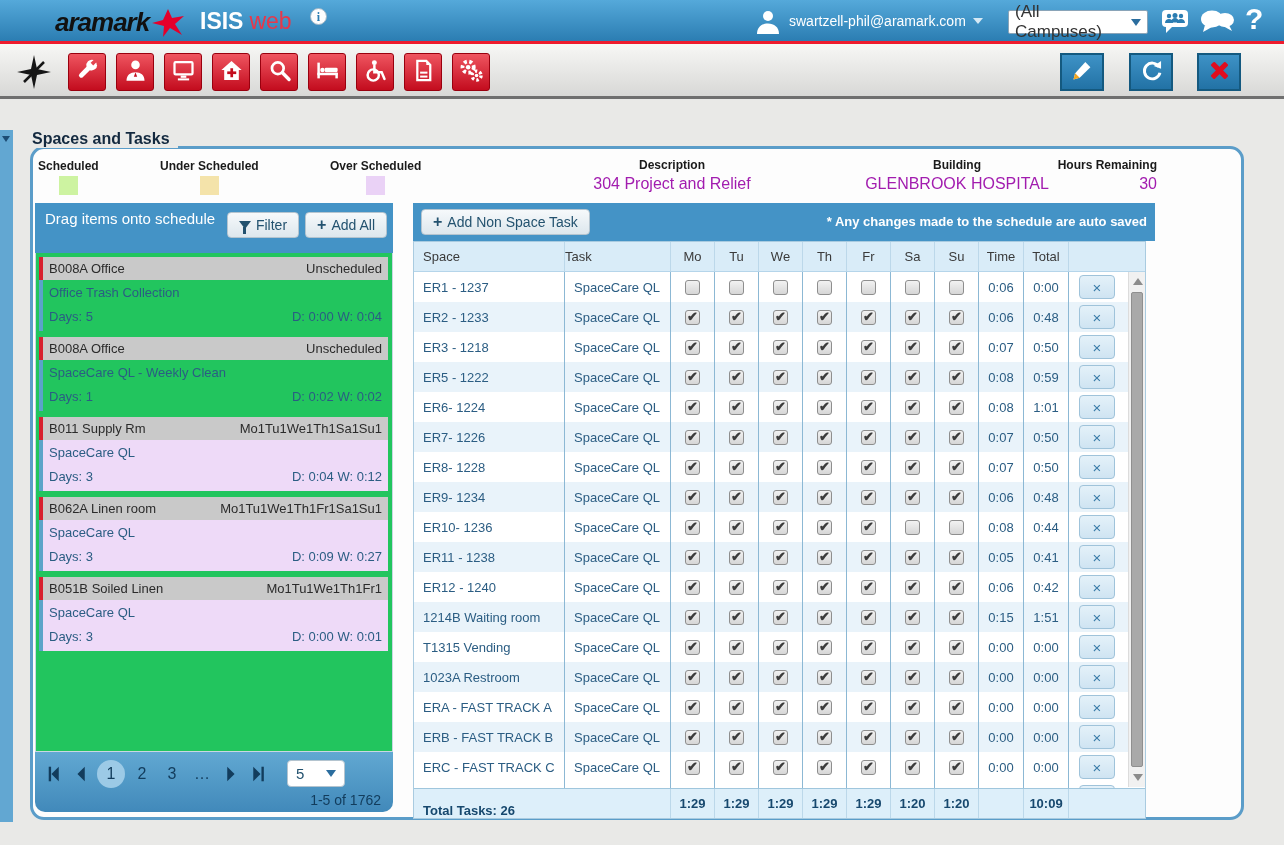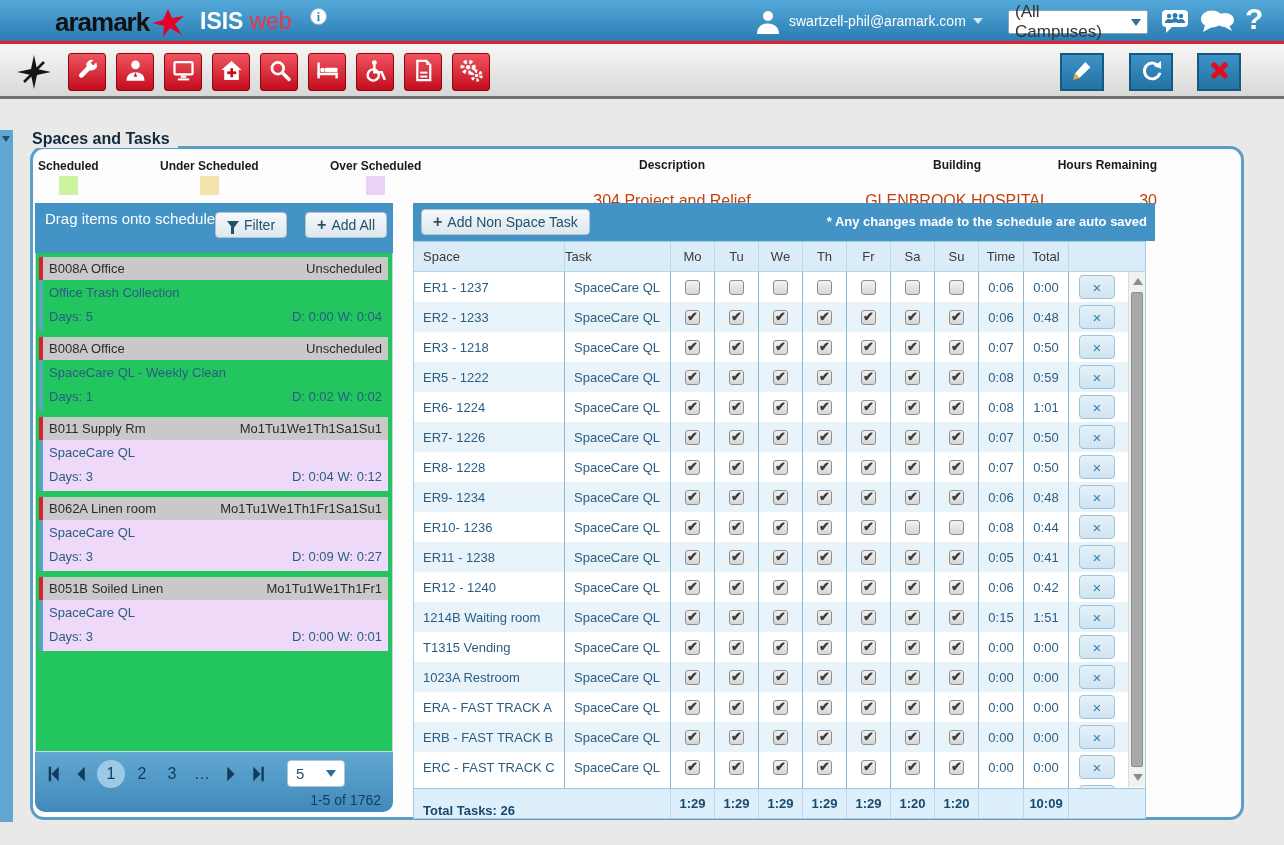--- a/index.html
+++ b/index.html
@@ -4,21 +4,21 @@
 <style>
   * { margin:0; padding:0; box-sizing:border-box; }
   html,body { width:1284px; height:845px; overflow:hidden; }
   body { font-family:"Liberation Sans", sans-serif; }
   #page { position:relative; width:1284px; height:845px; background:#e9e9e7; }
 
   
   .hdr { position:absolute; left:0; top:0; width:1284px; height:41px;
          background:linear-gradient(#55a9da,#2b7db2); }
   .hdr-red { position:absolute; left:0; top:41px; width:1284px; height:3px; background:#ed1b2e; }
-  .brand { position:absolute; left:55px; top:7px; display:flex; align-items:flex-end; }
+  .brand { position:absolute; left:55px; top:7px; display:flex; align-items:flex-end;font-style:italic; }
   .brand-text { font-size:26px; font-weight:bold; color:#111; letter-spacing:-1px; }
   .brand-star { margin-left:2px; }
   .appname { position:absolute; left:200px; top:8px; font-size:23px; font-weight:bold; color:#fff; }
   .appname .suffix { color:#e8374a; font-weight:normal; margin-left:6px; }
   .info-badge { position:absolute; left:310px; top:8px; width:17px; height:17px; border-radius:50%;
                 background:#fdfdfd; border:1px solid #9fb6c6; color:#2b7db2; font-size:12px; font-weight:bold;
                 text-align:center; line-height:16px; font-family:"Liberation Serif",serif; }
   .user-area { position:absolute; left:755px; top:8px; display:flex; align-items:center; color:#fff; }
   .user-email { font-size:14px; margin-left:8px; }
   .caret-down { width:0; height:0; border-left:5px solid transparent; border-right:5px solid transparent;
@@ -50,30 +50,30 @@
   .fieldset-title { position:absolute; left:24px; top:130px; background:#e9e9e7; padding:0 8px;
                     font-size:16px; font-weight:bold; color:#13293f; z-index:5; }
 
   
   .legend-item { position:absolute; top:159px; text-align:left; font-size:12px; font-weight:bold; color:#1a1a1a; }
   .legend-swatch { width:19px; height:19px; margin:3px auto 0 auto; }
 
   
   .info-block { position:absolute; top:158px; text-align:center; }
   .info-label { font-size:12px; font-weight:bold; color:#1a1a1a; }
-  .info-value { font-size:16px; color:#c2410c; margin-top:20px; }
+  .info-value { font-size:16px; color:#a21caf; margin-top:3px; }
   .info-right { text-align:right; }
 
   
   .lp-header { position:absolute; left:35px; top:203px; width:358px; height:50px; background:#4493c6; }
   .lp-title { position:absolute; left:10px; top:6px; width:190px; color:#fff; font-size:15px; line-height:20px; }
   .btn-light { background:linear-gradient(#f6f9fb,#dde7ed); border:1px solid #b4c4cf; border-radius:4px;
                color:#23526f; font-size:14px; padding:3px 11px; display:inline-flex; align-items:center;
                gap:5px; cursor:pointer; }
-  .lp-btns { position:absolute; right:6px; top:9px; display:flex; gap:18px; }
+  .lp-btns { position:absolute; right:6px; top:9px; display:flex; gap:6px; }
   .lp-body { position:absolute; left:35px; top:253px; width:358px; height:499px; background:#22c55e;
              border:1px solid #c9d7e2; border-top:none; }
   .card { position:absolute; left:3px; width:349px; height:74px; }
   .card-hd { position:relative; height:23px; background:#c9c9c9; border-left:4px solid #d8202f;
              display:flex; justify-content:space-between; align-items:center; padding:0 6px;
              font-size:13px; color:#2b2b2b; cursor:grab; }
   .card-bd { position:relative; height:51px; border-left:4px solid #5ba3c9; padding:5px 6px 0 6px;
              font-size:13px; color:#2b5d83; }
   .card-bd.over { background:#eedaf8; }
   .card-bd .row2 { display:flex; justify-content:space-between; margin-top:9px; }

